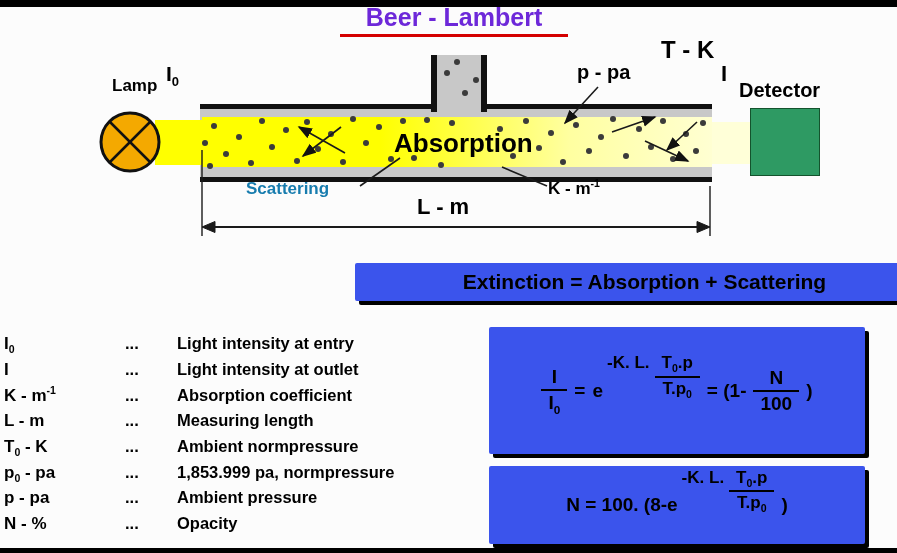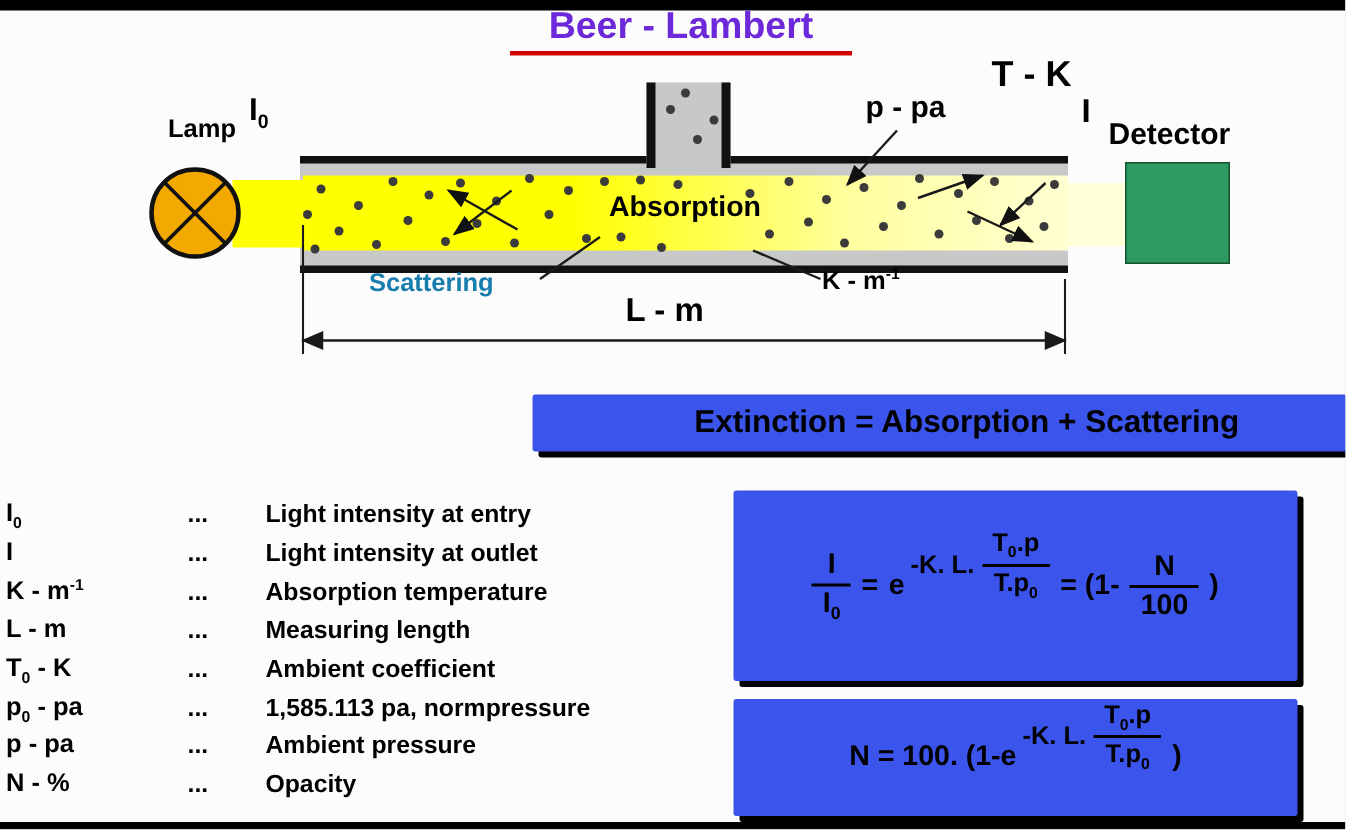--- a/index.html
+++ b/index.html
@@ -9,21 +9,21 @@
   .bar{background:#000;left:0;width:897px;}
   .title{left:340px;top:3px;width:228px;text-align:center;font-size:25px;color:#6d28d9;
          border-bottom:3px solid #d40000;padding-bottom:2px;z-index:10;}
   .lbl{color:#000;z-index:10;white-space:nowrap;}
   .lamp-lbl{left:112px;top:76px;font-size:17px;}
   .i0-lbl{left:166px;top:62px;font-size:21px;}
   .tk-lbl{left:619px;top:36px;font-size:24px;margin-left:42px;}
   .ppa-lbl{left:577px;top:61px;font-size:20px;}
   .iout-lbl{left:721px;top:61px;font-size:22px;}
   .det-lbl{left:739px;top:79px;font-size:20px;}
-  .abs-lbl{left:406px;top:128px;font-size:19px;}
+  .abs-lbl{left:394px;top:128px;font-size:26px;}
   .scat-lbl{left:246px;top:179px;font-size:17px;color:#177cae;}
   .k-lbl{left:548px;top:177px;font-size:17px;}
   .lm-lbl{left:417px;top:194px;font-size:22px;}
   sub{font-size:0.62em;}
   sup{font-size:0.62em;}
   
   .tube{left:200px;top:104px;width:512px;height:78px;background:#c8c8c8;
         border-top:5px solid #111;border-bottom:5px solid #111;box-sizing:border-box;z-index:1;}
   .beam-main{left:202px;top:117px;width:510px;height:50px;z-index:2;
         background:linear-gradient(to right,#ffff00 0%,#ffff00 35%,#ffffa0 72%,#ffffd2 100%);}
@@ -37,21 +37,21 @@
   
   .bluebox{background:#3b54ec;box-shadow:4px 4px 0 #000;border-radius:2px;color:#000;z-index:6;}
   .banner{left:355px;top:263px;width:579px;height:38px;display:flex;align-items:center;justify-content:center;
           font-size:21px;}
   .fbox1{left:489px;top:327px;width:376px;height:127px;}
   .fbox2{left:489px;top:466px;width:376px;height:78px;}
   .fx{display:flex;align-items:center;justify-content:center;gap:7px;height:100%;font-size:19px;}
   .fr{display:inline-flex;flex-direction:column;text-align:center;}
   .fr-n{border-bottom:2.5px solid #000;padding:0 7px 1px;}
   .fr-d{padding:1px 7px 0;}
-  .expgrp{display:inline-flex;align-items:center;gap:5px;transform:translateY(-14px);font-size:17px;margin-left:-3px;}
+  .expgrp{display:inline-flex;align-items:flex-start;gap:5px;transform:translateY(-14px);font-size:17px;margin-left:-3px;}
   
   .legend{left:4px;top:331px;width:482px;z-index:6;}
   .lrow{display:grid;grid-template-columns:121px 52px 1fr;align-items:center;height:25.7px;font-size:16.5px;color:#000;}
   .lsym{font-size:17px;}
 </style>
 </head>
 <body>
 
 <div id="stage">
 
@@ -167,36 +167,36 @@
         <span class="ldesc">Light intensity at entry</span>
       </div>
     <div class="lrow">
         <span class="lsym"><span>I</span><sub></sub><sup></sup><span></span></span>
         <span class="ldots">...</span>
         <span class="ldesc">Light intensity at outlet</span>
       </div>
     <div class="lrow">
         <span class="lsym"><span>K - m</span><sub></sub><sup>-1</sup><span></span></span>
         <span class="ldots">...</span>
-        <span class="ldesc">Absorption temperature</span>
+        <span class="ldesc">Absorption coefficient</span>
       </div>
     <div class="lrow">
         <span class="lsym"><span>L - m</span><sub></sub><sup></sup><span></span></span>
         <span class="ldots">...</span>
         <span class="ldesc">Measuring length</span>
       </div>
     <div class="lrow">
         <span class="lsym"><span>T</span><sub>0</sub><sup></sup><span> - K</span></span>
         <span class="ldots">...</span>
-        <span class="ldesc">Ambient coefficient</span>
+        <span class="ldesc">Ambient normpressure</span>
       </div>
     <div class="lrow">
         <span class="lsym"><span>p</span><sub>0</sub><sup></sup><span> - pa</span></span>
         <span class="ldots">...</span>
-        <span class="ldesc">1,585.113 pa, normpressure</span>
+        <span class="ldesc">1,853.999 pa, normpressure</span>
       </div>
     <div class="lrow">
         <span class="lsym"><span>p - pa</span><sub></sub><sup></sup><span></span></span>
         <span class="ldots">...</span>
         <span class="ldesc">Ambient pressure</span>
       </div>
     <div class="lrow">
         <span class="lsym"><span>N - %</span><sub></sub><sup></sup><span></span></span>
         <span class="ldots">...</span>
         <span class="ldesc">Opacity</span>
@@ -222,21 +222,21 @@
       <span class="fr">
           <span class="fr-n">N</span>
           <span class="fr-d">100</span>
         </span>
       <span>)</span>
     </div>
   </div>
 
   <div class="abs bluebox fbox2">
     <div class="fx">
-      <span>N = 100. (1-e</span>
+      <span>N = 100. (8-e</span>
       <span class="expgrp">
         <span>-K. L.</span>
         <span class="fr">
             <span class="fr-n"><span>T</span><sub>0</sub><span>.p</span></span>
             <span class="fr-d"><span>T.p</span><sub>0</sub></span>
           </span>
       </span>
       <span>)</span>
     </div>
   </div>

